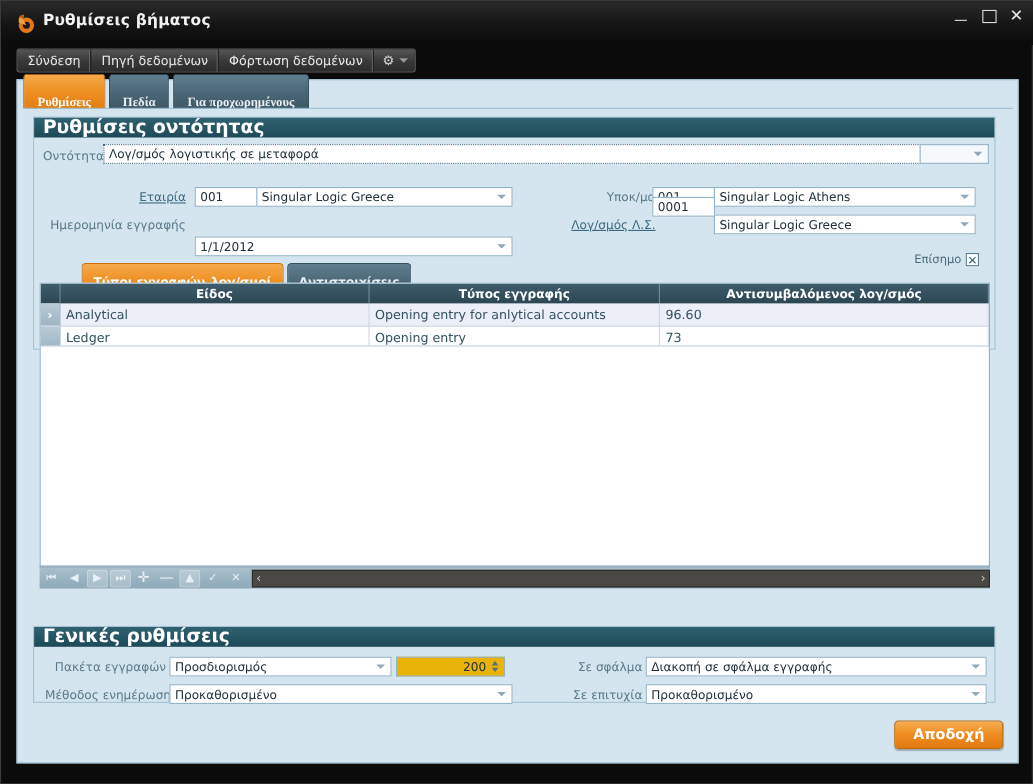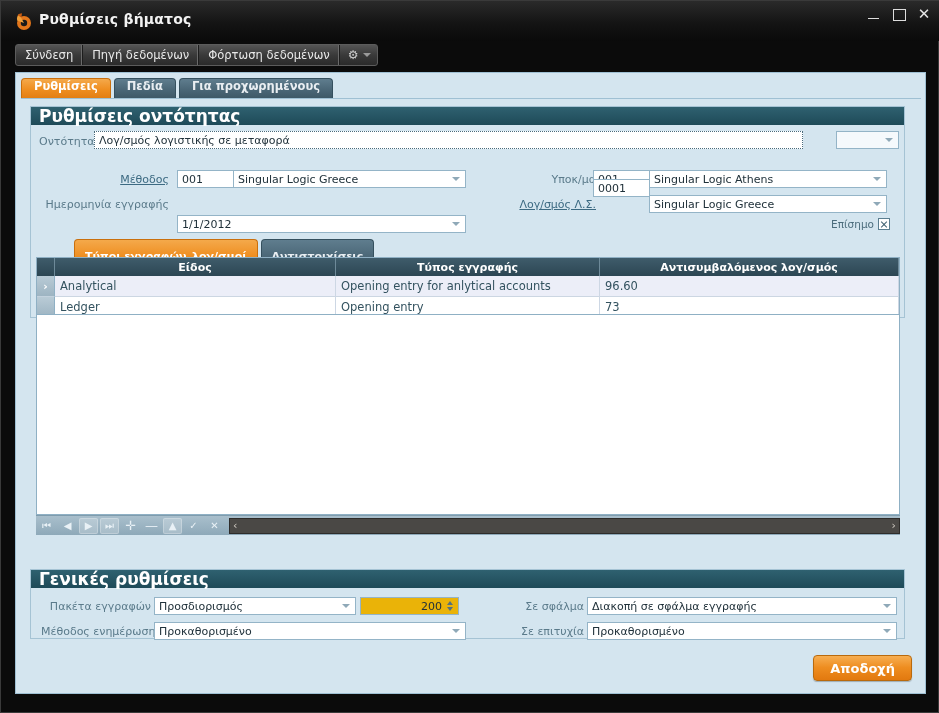--- a/index.html
+++ b/index.html
@@ -70,28 +70,29 @@
     border: 1px solid #9fc0d3;
   }
 
   
   .tabrow {
     position: absolute; left: 5px; top: 4px;
     display: flex; align-items: flex-end; gap: 3px;
     height: 22px;
   }
   .tab {
-    height: 21px; padding: 0 12px;
-    display: flex; align-items: flex-start;
+    height: 32px; padding: 0 12px;
+    display: flex; align-items: flex-end;
     font-size: 11.5px; font-weight: bold; color: #e9eef2;
     background: linear-gradient(to bottom, #5f7d8e 0%, #4a6676 55%, #3d5765 100%);
     border: 1px solid #35505e;
     border-bottom: none;
     border-radius: 4px 4px 0 0;
     cursor: default;
+    font-family: Liberation Serif, serif;
   }
   .tab.active {
     color: #fff;
     background: linear-gradient(to bottom, #f4a94b 0%, #ef8f22 50%, #e27d12 100%);
     border-color: #c96f0d;
   }
   .tabline {
     position:absolute; left:5px; top:25px; width:900px; height:1px; background:#9fc0d3;
   }
 
@@ -142,21 +143,21 @@
   }
   .spin .up, .spin .dn {
     position:absolute; right:5px; width:0;height:0;
     border-left:3px solid transparent;border-right:3px solid transparent;
   }
   .spin .up { top:3px; border-bottom:4px solid #53707f; }
   .spin .dn { bottom:3px; border-top:4px solid #53707f; }
 
   .episimo {
     position: absolute; font-size: 10.5px; color: #4b6c7c;
-    display: flex; align-items: center; gap: 4px;
+    display: flex; align-items: center; gap: 4px; margin-top: 12px;
   }
   .episimo .box {
     width: 12px; height: 12px; border: 1px solid #5b7e90;
     background: #fff; position: relative;
   }
   .episimo .box::before, .episimo .box::after {
     content:""; position:absolute; left:1px; top:4.5px; width:8px; height:1px; background:#3f6070;
   }
   .episimo .box::before { transform: rotate(45deg); }
   .episimo .box::after  { transform: rotate(-45deg); }
@@ -289,26 +290,26 @@
       <div class="tab">
         <span>Για προχωρημένους</span>
       </div>
     </div>
     <div class="tabline"></div>
 
     <div class="group" style="left:14px; top:33px; width:875px; height:212px;">
       <div class="group-title">Ρυθμίσεις οντότητας</div>
 
       <div class="lbl" style="left:8px; top:28px; width:52px;">Οντότητα</div>
-      <div class="fld dotted" style="left:63px; top:24px; width:709px;">Λογ/σμός λογιστικής σε μεταφορά</div>
+      <div class="fld dotted" style="left:63px; top:24px; width:805px;">Λογ/σμός λογιστικής σε μεταφορά</div>
       <div class="combo" style="left:805px; top:24px; width:63px; background:#f5f9fc;">
         <span class="arrow"></span>
       </div>
 
-      <div class="lbl link" style="left:60px; top:66px; width:78px;">Μέθοδος</div>
+      <div class="lbl link" style="left:60px; top:66px; width:78px;">Εταιρία</div>
       <div class="fld" style="left:146px; top:63px; width:57px;">001</div>
       <div class="combo" style="left:202px; top:63px; width:233px;">
         <span>Singular Logic Greece</span>
         <span class="arrow"></span>
       </div>
 
       <div class="lbl" style="left:440px; top:66px; width:125px;">Υποκ/μα</div>
       <div class="fld" style="left:562px; top:63px; width:57px;">001</div>
       <div class="combo" style="left:618px; top:63px; width:238px;">
         <span>Singular Logic Athens</span>

